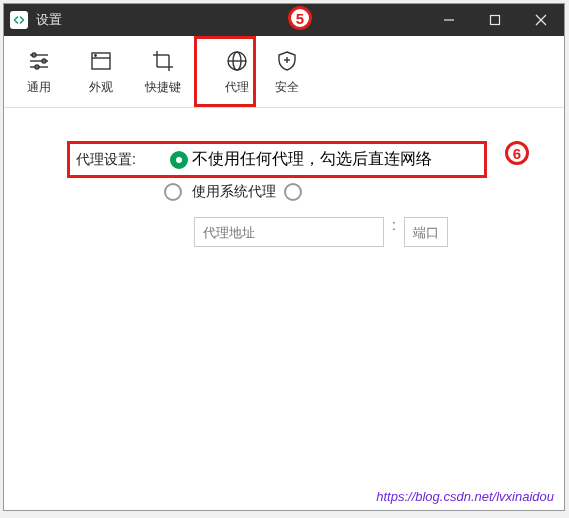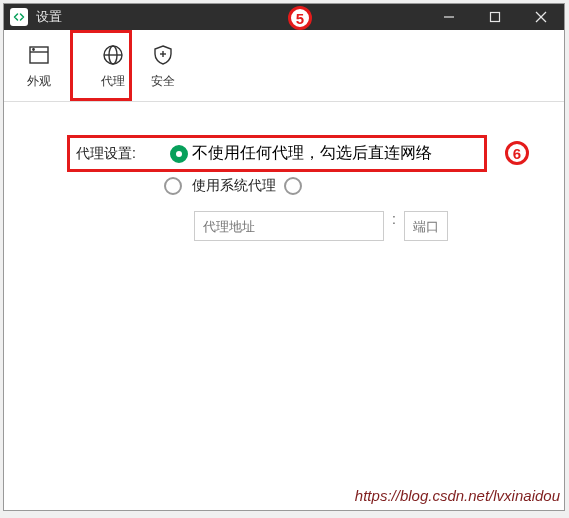--- a/index.html
+++ b/index.html
@@ -14,21 +14,21 @@
     width: 562px;
     height: 508px;
     margin: 3px;
     background: #fff;
     border: 1px solid #999;
     display: flex;
     flex-direction: column;
     position: relative;
   }
   .titlebar {
-    height: 26px;
+    height: 32px;
     background: #2e2e2e;
     color: #e6e6e6;
     display: flex;
     align-items: center;
     padding: 0 0 0 6px;
     font-size: 13px;
   }
   .titlebar .app-icon {
     width: 18px; height: 18px;
     background: #fff;
@@ -152,23 +152,23 @@
     font-weight: bold;
     font-size: 15px;
     display: flex; align-items: center; justify-content: center;
     z-index: 10;
   }
   .badge5 { top: 2px; left: 284px; }
   .badge6 { top: 137px; left: 501px; }
 
   .watermark {
     position: absolute;
-    bottom: 6px; right: 4px;
-    font-size: 15px;
-    color: #7f1d1d;
+    bottom: 6px; right: 10px;
+    font-size: 13px;
+    color: #6d28d9;
     font-style: italic;
   }
 </style>
 </head>
 <body>
 
 <div class="window">
 
   <div class="badge badge5">5</div>
   <div class="badge badge6">6</div>
@@ -197,26 +197,50 @@
             <line x1="11" y1="1" x2="1" y2="11"></line>
           </svg>
         </div>
     </div>
   </div>
 
   <div class="toolbar">
     <div class="tool-item">
       <div class="ticon">
         <svg viewBox="0 0 24 24">
+            <line x1="3" y1="6" x2="21" y2="6"></line>
+            <circle cx="7" cy="6" r="2"></circle>
+            <line x1="3" y1="12" x2="21" y2="12"></line>
+            <circle cx="17" cy="12" r="2"></circle>
+            <line x1="3" y1="18" x2="21" y2="18"></line>
+            <circle cx="10" cy="18" r="2"></circle>
+          </svg>
+      </div>
+      <span>通用</span>
+    </div>
+    <div class="tool-item">
+      <div class="ticon">
+        <svg viewBox="0 0 24 24">
             <rect x="3" y="4" width="18" height="16"></rect>
             <line x1="3" y1="9" x2="21" y2="9"></line>
             <circle cx="6.5" cy="6.5" r="0.7" fill="#333"></circle>
           </svg>
       </div>
       <span>外观</span>
+    </div>
+    <div class="tool-item">
+      <div class="ticon">
+        <svg viewBox="0 0 24 24">
+            <line x1="6" y1="2" x2="6" y2="18"></line>
+            <line x1="2" y1="6" x2="18" y2="6"></line>
+            <line x1="18" y1="6" x2="18" y2="22"></line>
+            <line x1="6" y1="18" x2="22" y2="18"></line>
+          </svg>
+      </div>
+      <span>快捷键</span>
     </div>
     <div class="tool-item active">
       <div class="ticon">
         <svg viewBox="0 0 24 24">
             <circle cx="12" cy="12" r="9"></circle>
             <ellipse cx="12" cy="12" rx="4" ry="9"></ellipse>
             <line x1="3" y1="12" x2="21" y2="12"></line>
           </svg>
       </div>
       <span>代理</span>

